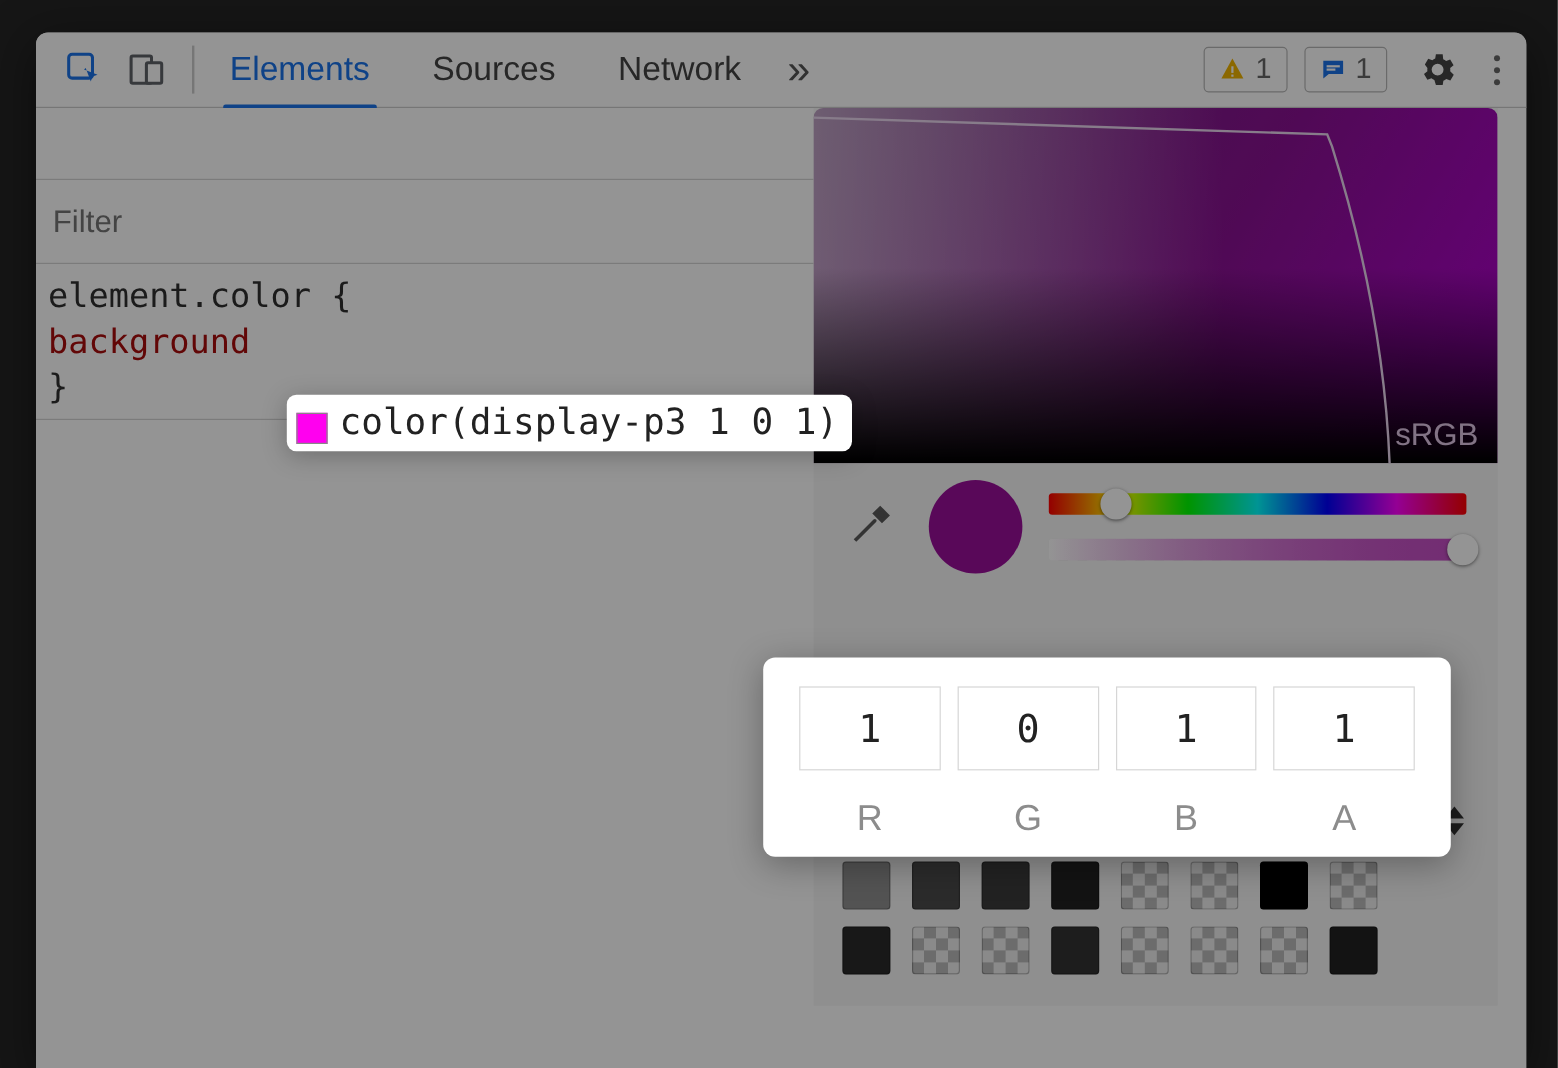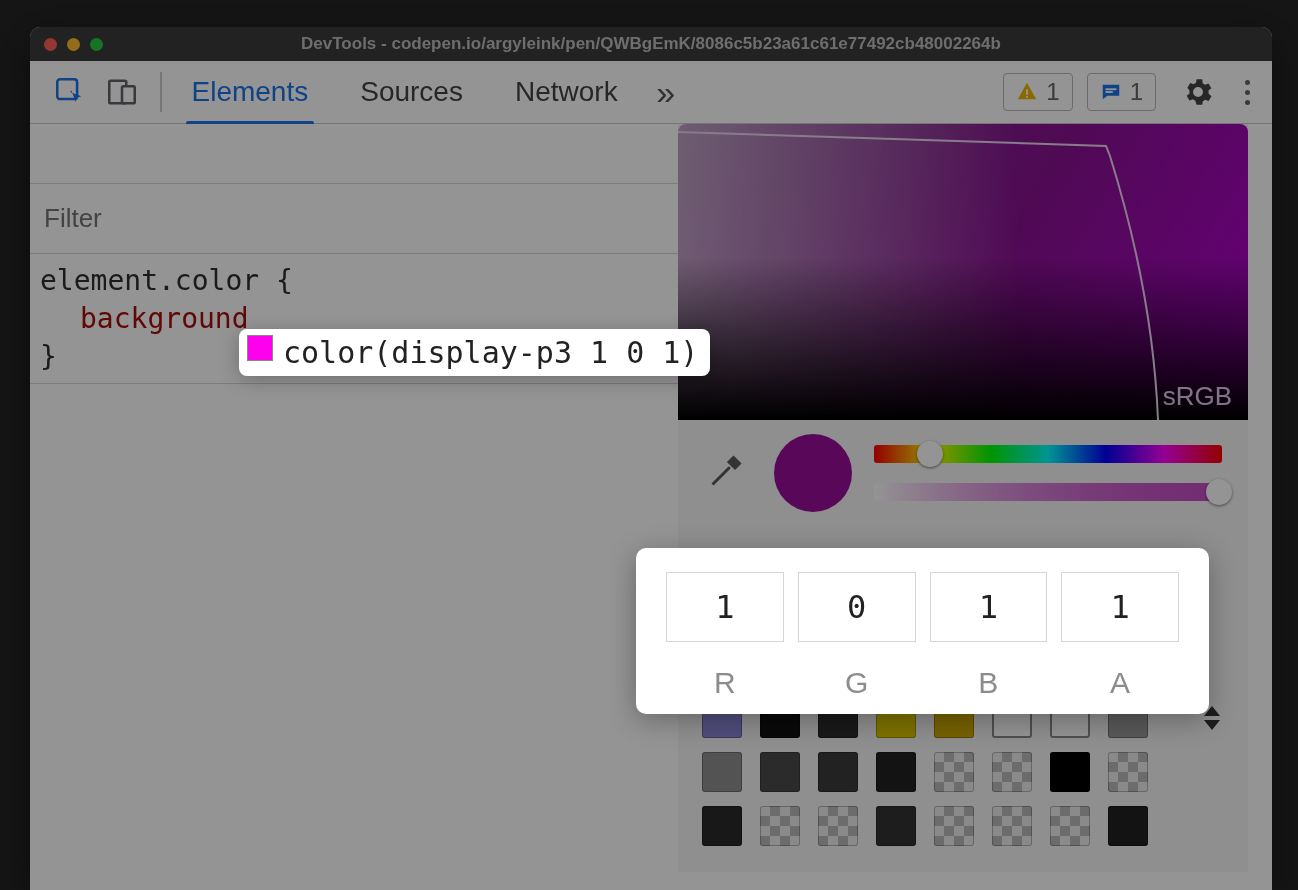--- a/index.html
+++ b/index.html
@@ -106,30 +106,30 @@
   }
   .prop-section{height:60px;border-bottom:1.5px solid #d4d4d4;}
   .filter-row{height:70px;border-bottom:1.5px solid #d4d4d4;display:flex;align-items:center;padding:0 14px;}
   .filter-input{font-size:26px;color:#818181;border:none;outline:none;width:100%;}
   .rule{
     font-family: ui-monospace,Menlo,Consolas,monospace;
     font-size:28px;color:#303030;
     padding:8px 10px;line-height:1.35;
     border-bottom:1.5px solid #d4d4d4;
   }
-  .rule .prop{color:#aa0d0d;margin-left:40px;}
+  .rule .prop{color:#aa0d0d;}
   
   .value-tooltip{
     position:absolute;
     left:239px;top:329px;
     background:#fff;
     border-radius:8px;
     padding:6px 12px 6px 8px;
     box-shadow:0 4px 20px rgba(0,0,0,.25);
-    display:flex;align-items:flex-start;gap:10px;
+    display:flex;align-items:flex-end;gap:10px;
     font-family: ui-monospace,Menlo,Consolas,monospace;
     font-size:30px;color:#222;
     z-index:100;
   }
   .swatch{width:26px;height:26px;border:1.5px solid #888;background:#ff00ef;}
   
   .picker{
     position:absolute;
     left:648px;top:0;
     width:570px;
@@ -236,28 +236,20 @@
   }
   .stepper .tri{width:0;height:0;border-left:8px solid transparent;border-right:8px solid transparent;}
   .stepper .up{border-bottom:10px solid #333;}
   .stepper .dn{border-top:10px solid #333;}
 </style>
 </head>
 <body>
 
 <div class="window">
 
-  <div class="titlebar">
-    <div class="traffic">
-      <div class="tl red"></div>
-      <div class="tl yellow"></div>
-      <div class="tl green"></div>
-    </div>
-    <div class="titlebar-title">DevTools - codepen.io/argyleink/pen/QWBgEmK/8086c5b23a61c61e77492cb48002264b</div>
-  </div>
 
   <div class="toolbar">
     <div class="tool-icon">
       <svg width="34" height="34" viewBox="0 0 24 24" fill="none" stroke="#1a73e8" stroke-width="1.8">
           <rect x="3" y="3" width="14" height="14" rx="2"></rect>
           <path d="M12 12l8 3-3 1-1 3-3-8z" fill="#1a73e8" stroke="none"></path>
         </svg>
     </div>
     <div class="tool-icon" style="margin-left:8px;">
       <svg width="34" height="34" viewBox="0 0 24 24" fill="none" stroke="#5f6368" stroke-width="1.8">

